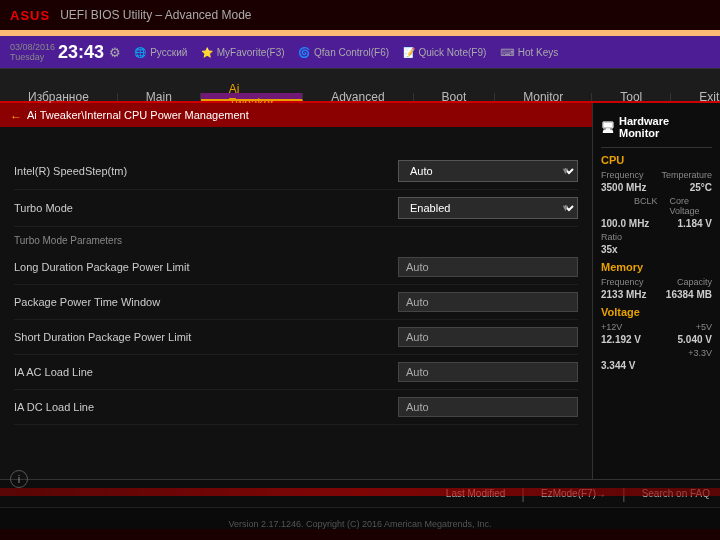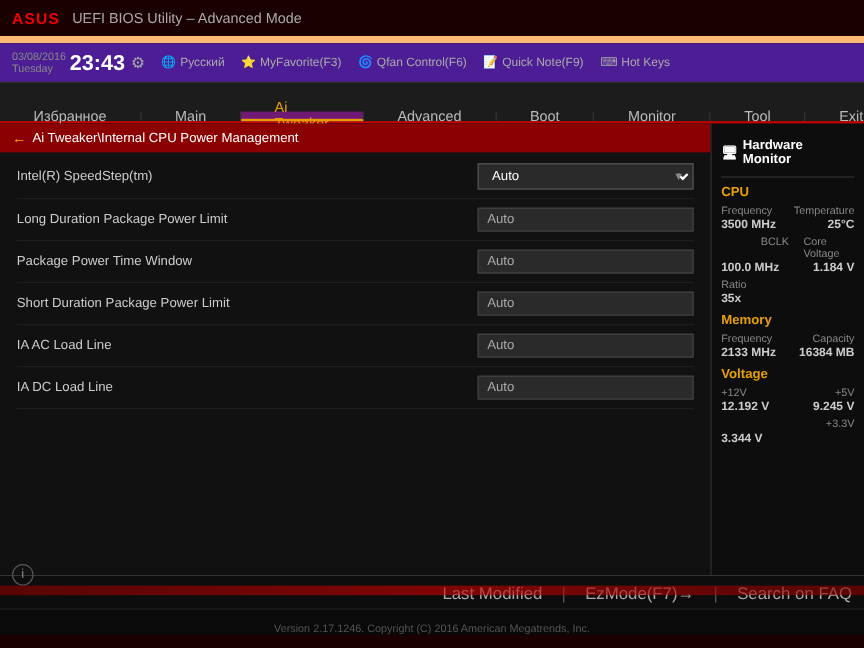--- a/index.html
+++ b/index.html
@@ -104,21 +104,21 @@
       color: #fff;
       display: flex;
       align-items: center;
       gap: 5px;
       height: 24px;
     }
     .breadcrumb-arrow { font-size: 12px; color: #ffaa00; }
 
     
     .settings {
-      padding: 2px 14px;
+      padding: 26px 14px;
     }
     .setting-row {
       display: flex;
       align-items: center;
       justify-content: space-between;
       padding: 7px 0;
       border-bottom: 1px solid #1e1e1e;
     }
     .setting-label {
       color: #ccc;
@@ -191,21 +191,21 @@
       border-top: 1px solid #333;
       display: flex;
       align-items: center;
       justify-content: flex-end;
       padding: 0 10px;
       height: 28px;
       gap: 16px;
     }
     .bottom-item {
       color: #aaa;
-      font-size: 14px;
+      font-size: 10px;
       cursor: pointer;
       display: flex;
       align-items: center;
       gap: 3px;
     }
     .bottom-divider {
       color: #555;
       font-size: 14px;
     }
 
@@ -354,21 +354,32 @@
         <span class="setting-label">Intel(R) SpeedStep(tm)</span>
         <div class="select-wrapper">
           <select>
             <option>Auto</option>
             <option>Enabled</option>
             <option>Disabled</option>
           </select>
         </div>
       </div>
 
-
+      <div class="setting-row">
+        <span class="setting-label">Turbo Mode</span>
+        <div class="select-wrapper">
+          <select>
+            <option>Enabled</option>
+            <option>Disabled</option>
+            <option>Auto</option>
+          </select>
+        </div>
+      </div>
+
+      <div class="section-title">Turbo Mode Parameters</div>
 
       <div class="setting-row">
         <span class="setting-label">Long Duration Package Power Limit</span>
         <input type="text" value="Auto" style="">
       </div>
 
       <div class="setting-row">
         <span class="setting-label">Package Power Time Window</span>
         <input type="text" value="Auto" style="">
       </div>
@@ -431,21 +442,21 @@
       <span class="hw-big-value">16384 MB</span>
     </div>
 
     <div class="hw-section-title">Voltage</div>
     <div class="hw-row">
       <span class="hw-label">+12V</span>
       <span class="hw-label">+5V</span>
     </div>
     <div class="hw-row">
       <span class="hw-big-value">12.192 V</span>
-      <span class="hw-big-value">9.245 V</span>
+      <span class="hw-big-value">5.040 V</span>
     </div>
     <div class="hw-row" style="margin-top:3px;justify-content:flex-end;">
       <span class="hw-label">+3.3V</span>
     </div>
     <div class="hw-row">
       <span class="hw-big-value">3.344 V</span>
     </div>
   </div>
 
 </div>

